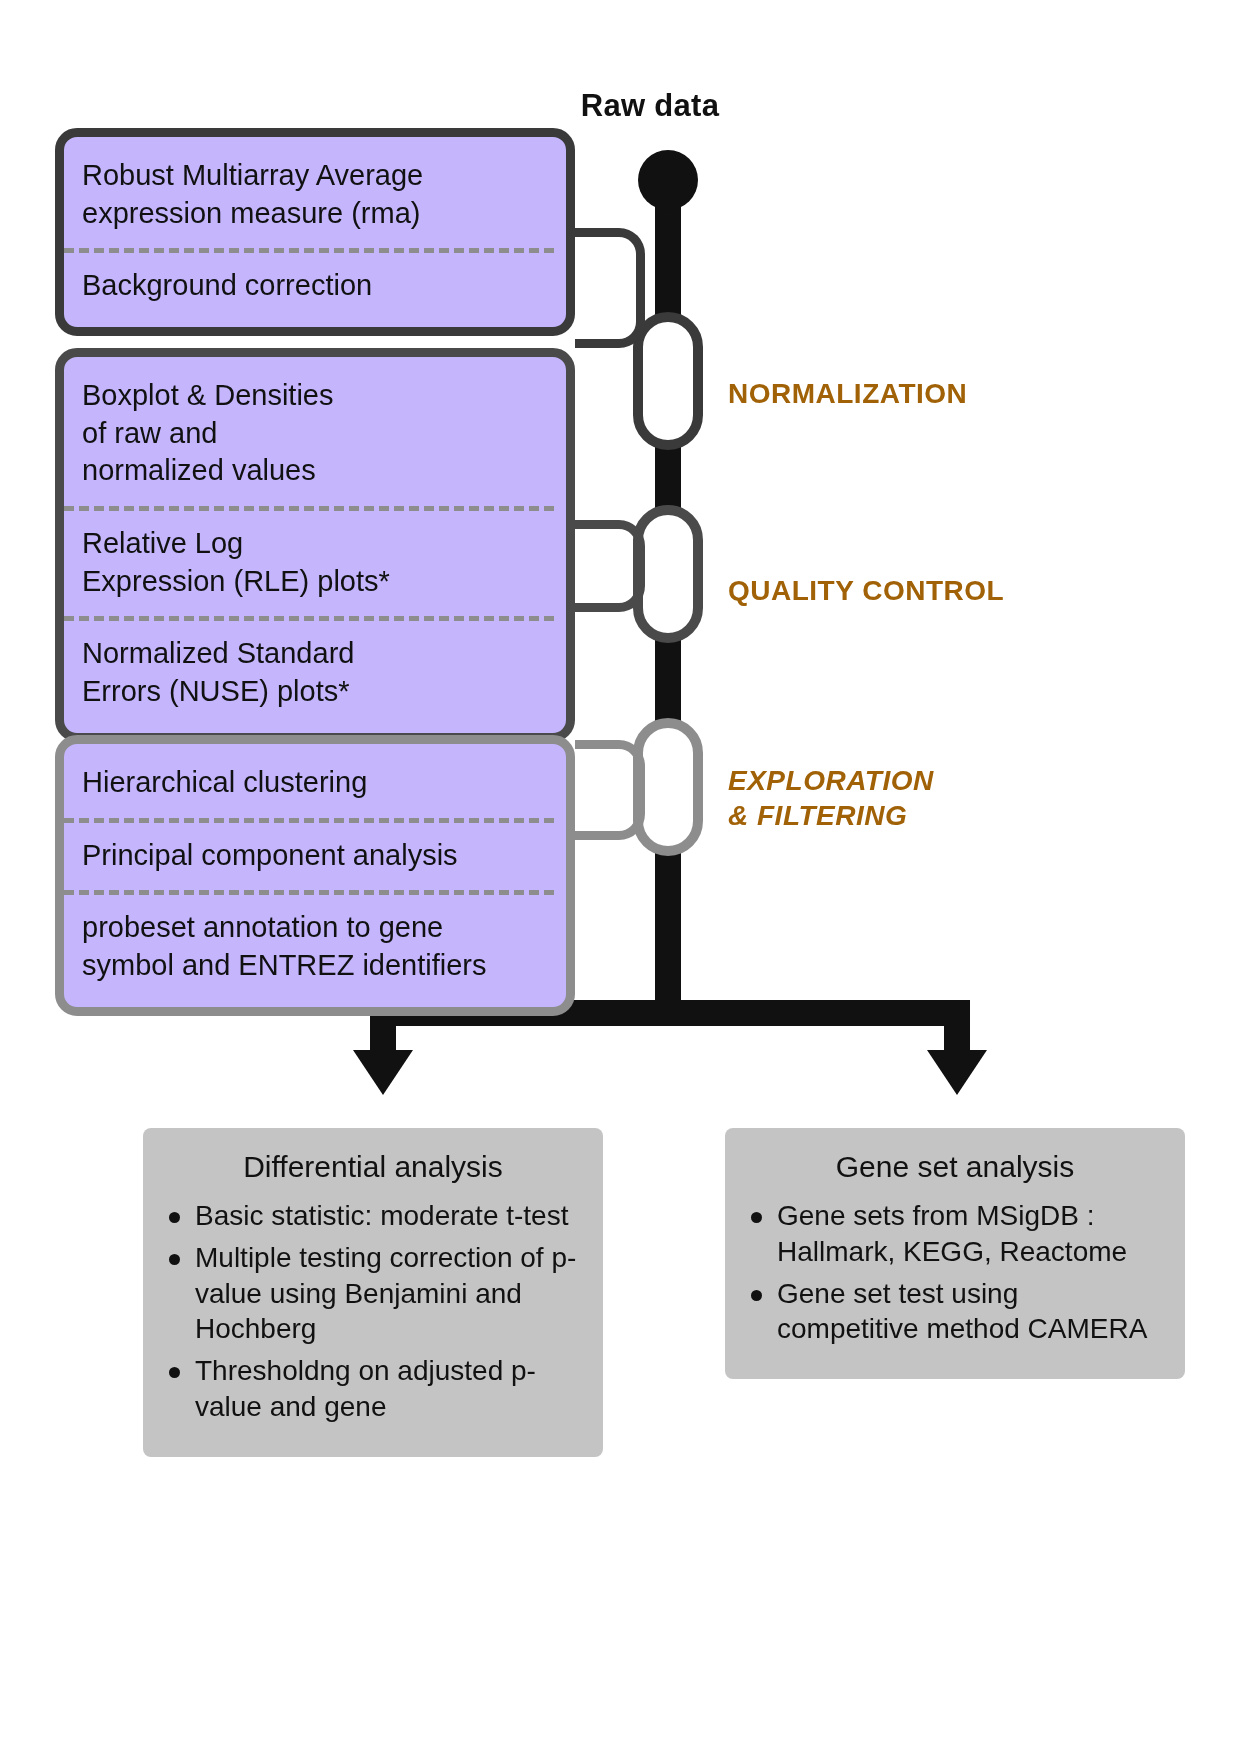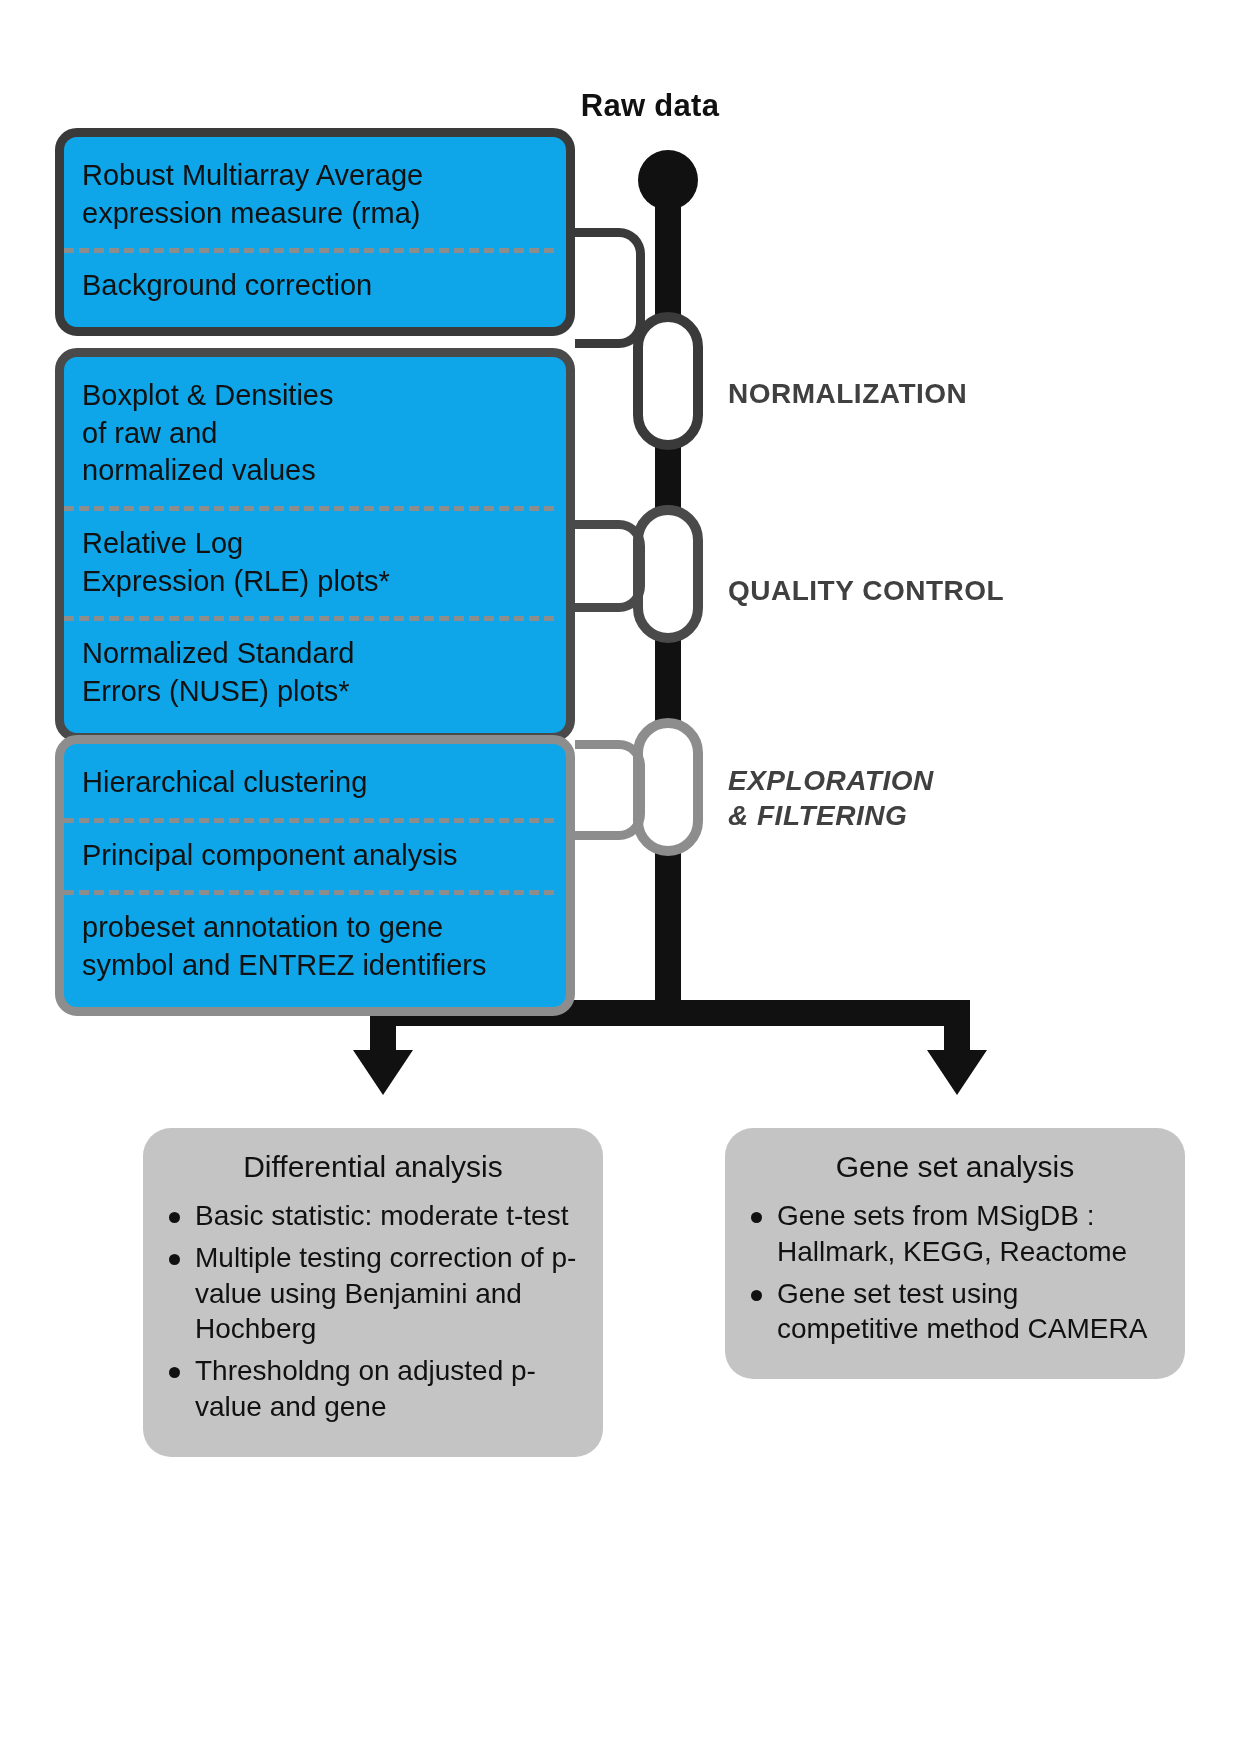--- a/index.html
+++ b/index.html
@@ -139,32 +139,32 @@
     border-top-right-radius: 26px;
     border-bottom-right-radius: 26px;
   }
 
   
   .stage-label {
     position: absolute;
     font-size: 28px;
     font-weight: bold;
     letter-spacing: 0.5px;
-    color: #404040;
+    color: #a16207;
     line-height: 1.25;
   }
   #label-normalization { left: 728px; top: 376px; }
   #label-quality { left: 728px; top: 573px; }
   #label-exploration { left: 728px; top: 763px; width: 260px; }
 
   
   .panel {
     position: absolute;
     box-sizing: border-box;
-    background: #0ea5e9;
+    background: #c4b5fd;
     border-radius: 22px;
     padding: 6px 12px 6px 0;
   }
   #panel-normalization {
     left: 55px; top: 128px;
     width: 520px;
     border: 9px solid #3a3a3a;
   }
   #panel-quality {
     left: 55px; top: 348px;
@@ -183,21 +183,21 @@
     color: #111;
   }
   .panel-item + .panel-item {
     border-top: 5px dashed #8d8d8d;
   }
 
   
   .analysis-box {
     position: absolute;
     background: #c4c4c4;
-    border-radius: 28px;
+    border-radius: 8px;
     box-sizing: border-box;
     padding: 16px 18px 26px 18px;
   }
   #box-differential {
     left: 143px; top: 1128px;
     width: 460px;
   }
   #box-geneset {
     left: 725px; top: 1128px;
     width: 460px;

